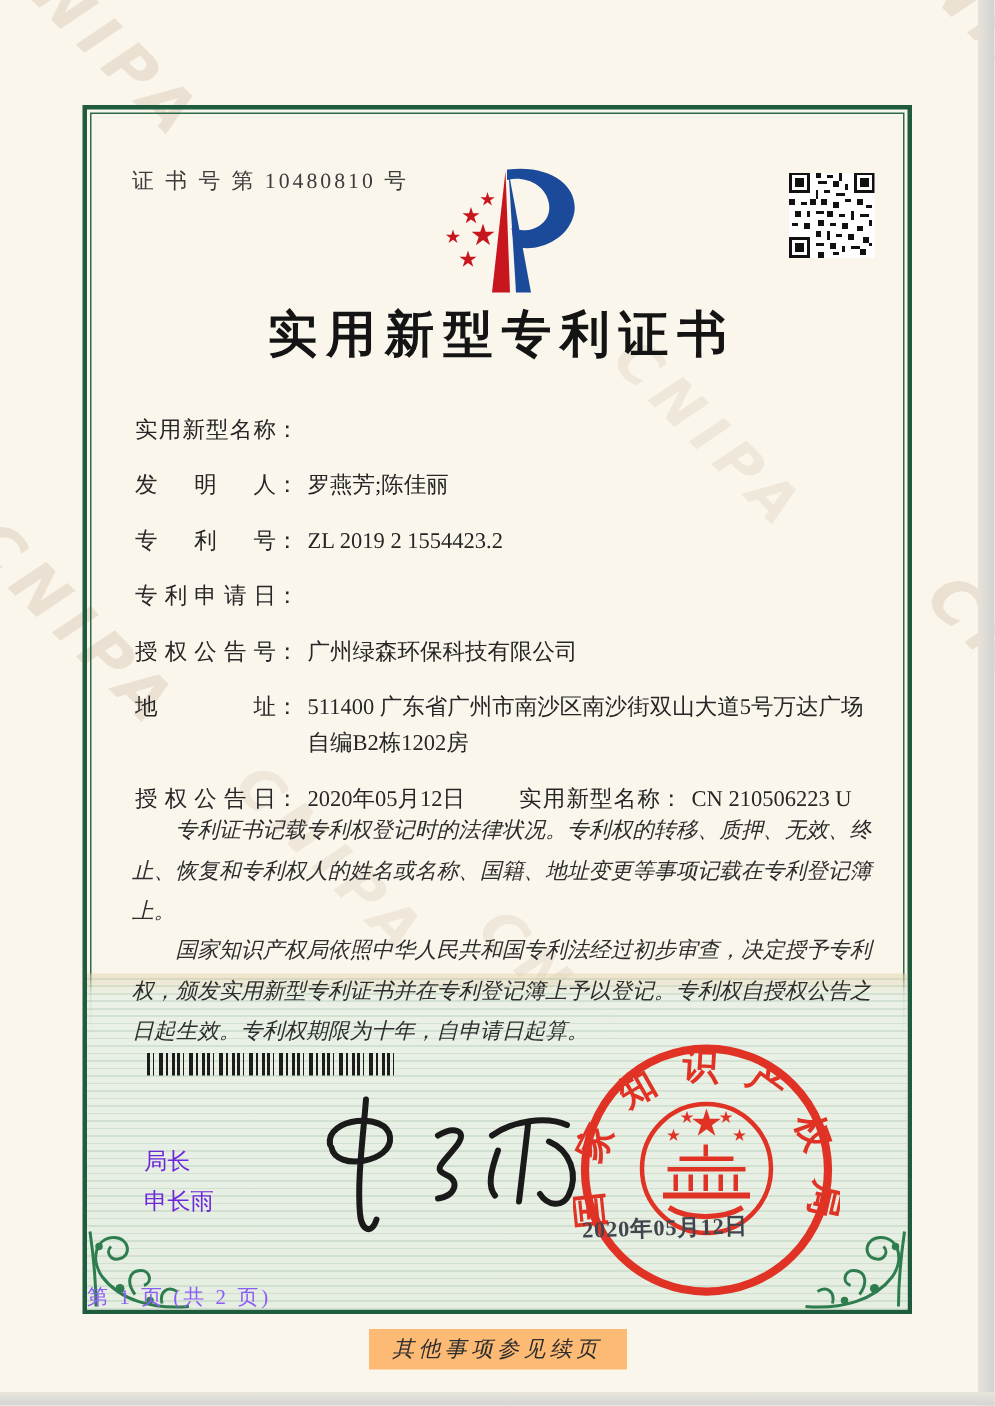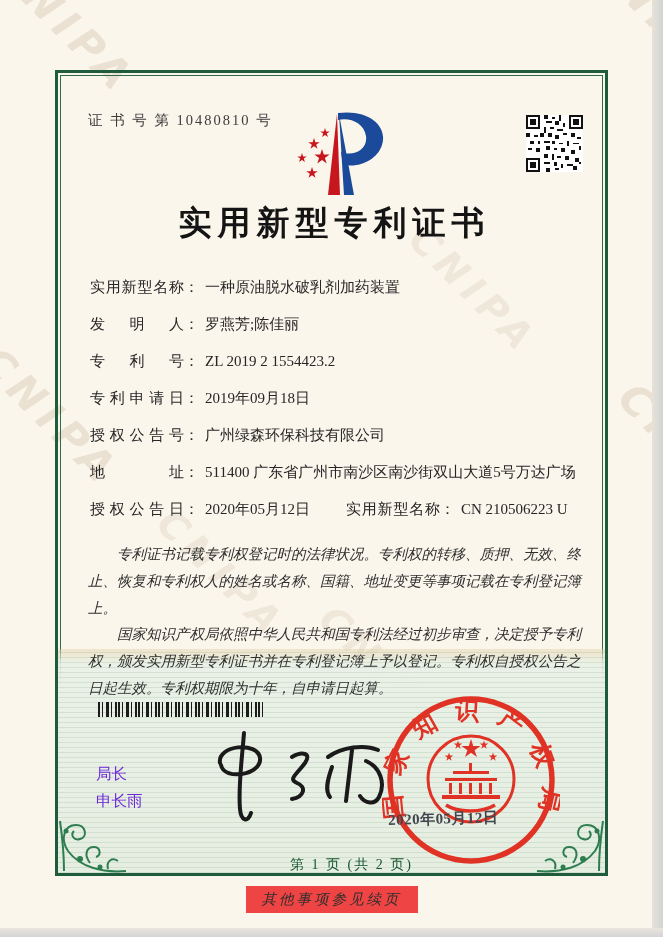--- a/index.html
+++ b/index.html
@@ -51,24 +51,24 @@
         #1c1c1c 17px 19px,transparent 19px 20px);}
   .director{position:absolute;left:38px;top:688px;font-family:"DejaVu Sans","Liberation Sans",sans-serif;
       font-size:15.5px;color:#6d28d9;line-height:27px;}
   .sig{position:absolute;left:142px;top:652px;width:216px;height:112px;}
   .seal{position:absolute;left:324px;top:618px;width:178px;height:178px;opacity:.93;}
   .seal-date{position:absolute;left:330px;top:736px;width:152px;font-size:15px;font-weight:600;
       letter-spacing:.5px;color:#43454e;transform:rotate(-1.5deg);white-space:nowrap;}
   .flourish{position:absolute;width:74px;height:74px;bottom:-2px;}
   .flourish.left{left:-2px;}
   .flourish.right{right:-2px;transform:scaleX(-1);}
-  .page-number{position:absolute;left:0;top:783px;width:100%;text-align:center;
-      font-size:14px;letter-spacing:2px;color:#14532d;padding-left:20px;}
+  .page-number{position:absolute;left:0;top:783px;width:100%;
+      font-size:14px;letter-spacing:2px;color:#8b5cf6;}
   .continuation{position:absolute;left:50%;top:886px;transform:translateX(-50%);
-      background:#ef4444;padding:4px 16px;font-size:14.5px;font-style:italic;
+      background:#fdba74;padding:4px 16px;font-size:14.5px;font-style:italic;
       letter-spacing:3px;color:#2e2e2e;white-space:nowrap;}
 </style>
 </head>
 <body>
 
 <div class="page">
 
   <span class="wm" style="left:-22px;top:0px">CNIPA</span>
   <span class="wm" style="left:572px;top:-8px">CNIPA</span>
   <span class="wm" style="left:-38px;top:392px">CNIPA</span>
@@ -155,47 +155,46 @@
             <rect x="27" y="24" width="1" height="1"></rect>
         </g>
       </svg>
 
       <div class="title">实用新型专利证书</div>
 
       <div class="fields">
         <div class="frow">
           <span class="flabel">实用新型名称</span>
             <span class="colon">：</span>
-          <span class="fvalue">一种原油脱水破乳剂加药装置</span>
         </div>
         <div class="frow">
           <span class="flabel">发明人</span>
             <span class="colon">：</span>
           <span class="fvalue">罗燕芳;陈佳丽</span>
         </div>
         <div class="frow">
           <span class="flabel">专利号</span>
             <span class="colon">：</span>
           <span class="fvalue">ZL 2019 2 1554423.2</span>
         </div>
         <div class="frow">
           <span class="flabel">专利申请日</span>
             <span class="colon">：</span>
-          <span class="fvalue">2019年09月18日</span>
         </div>
         <div class="frow">
           <span class="flabel">授权公告号</span>
             <span class="colon">：</span>
           <span class="fvalue">广州绿森环保科技有限公司</span>
         </div>
         <div class="frow">
           <span class="flabel">地址</span>
             <span class="colon">：</span>
           <span class="fvalue">
             <div>511400 广东省广州市南沙区南沙街双山大道5号万达广场</div>
+            <div class="addr2">自编B2栋1202房</div>
           </span>
         </div>
         <div class="frow grant">
           <span class="flabel">授权公告日</span>
             <span class="colon">：</span>
           <span>2020年05月12日</span>
           <span class="cell2">
             <span class="flabel">实用新型名称</span>
               <span class="colon">：</span>
             <span>CN 210506223 U</span>

